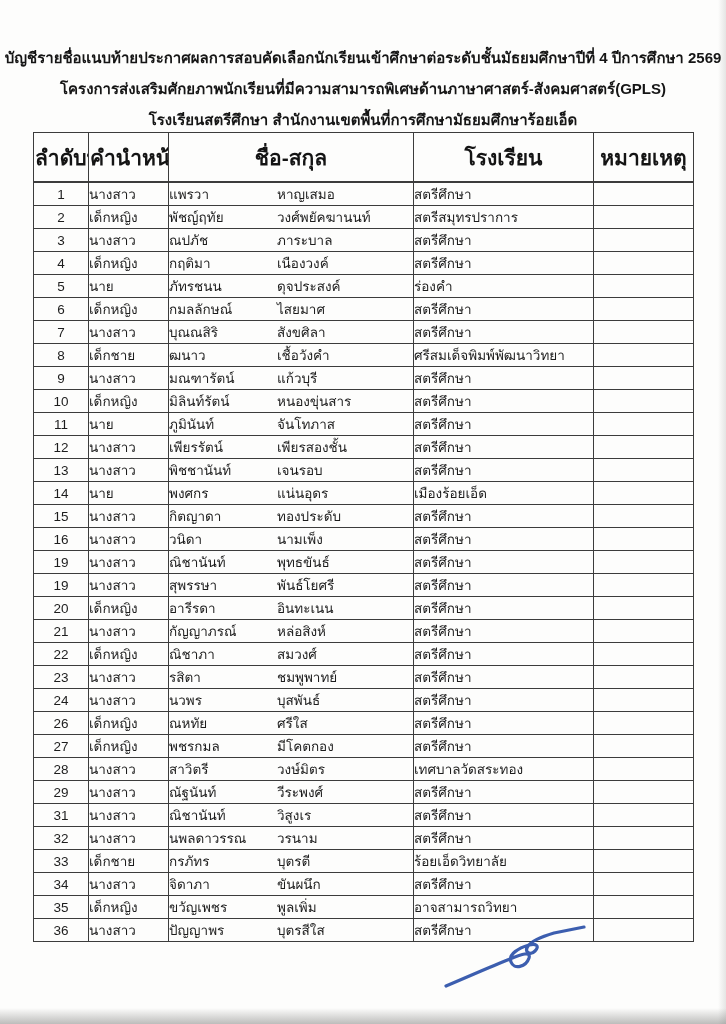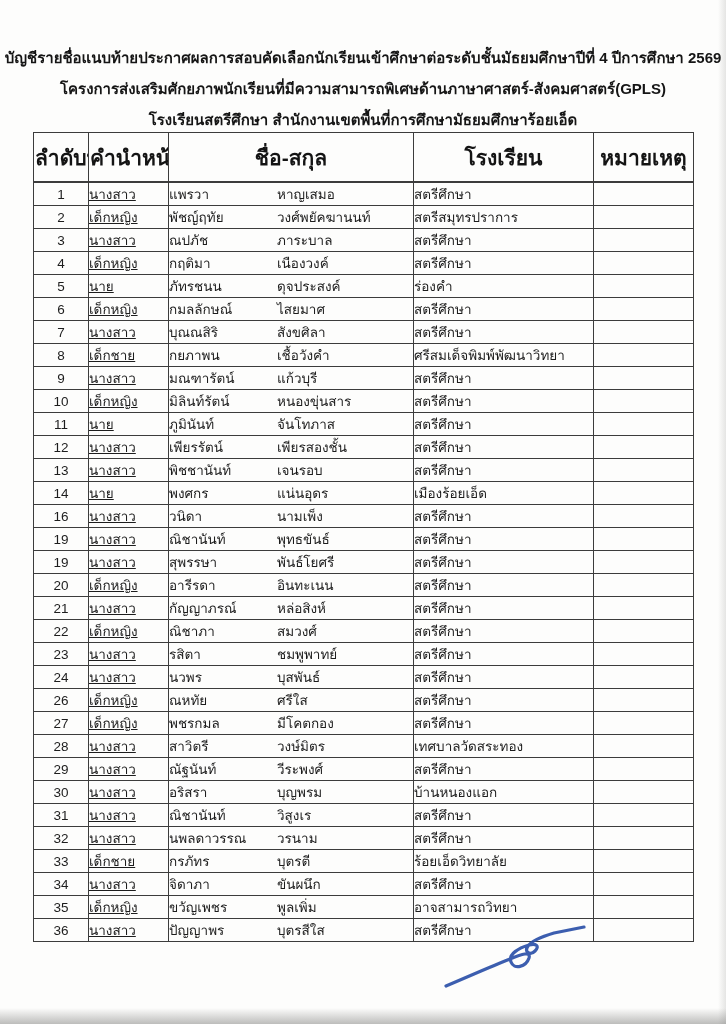--- a/index.html
+++ b/index.html
@@ -49,21 +49,21 @@
     color: #141414;
   }
   .doc-table tbody td {
     height: 21.4px;
     font-size: 13.5px;
     font-weight: normal;
     padding: 0;
     color: #1d1d1d;
   }
   td.c-no { text-align: center; }
-  td.c-prefix { padding-left: 6px; text-decoration: underline; }
+  td.c-prefix { padding-left: 6px; }
   td.c-name { padding-left: 6px; }
   td.c-school { padding-left: 6px; }
   .first-name {
     display: inline-block;
     width: 108px;
     vertical-align: top;
   }
   .signature-svg {
     position: absolute;
     left: 432px;
@@ -159,21 +159,21 @@
       <tr>
         <td class="c-no">7</td>
         <td class="c-prefix">นางสาว</td>
         <td class="c-name"><span class="first-name">บุณณสิริ</span><span class="last-name">สังขศิลา</span></td>
         <td class="c-school">สตรีศึกษา</td>
         <td class="c-note"></td>
       </tr>
       <tr>
         <td class="c-no">8</td>
         <td class="c-prefix">เด็กชาย</td>
-        <td class="c-name"><span class="first-name">กยภาพน</span><span class="last-name">เชื้อวังคำ</span></td>
+        <td class="c-name"><span class="first-name">ฒนาว</span><span class="last-name">เชื้อวังคำ</span></td>
         <td class="c-school">ศรีสมเด็จพิมพ์พัฒนาวิทยา</td>
         <td class="c-note"></td>
       </tr>
       <tr>
         <td class="c-no">9</td>
         <td class="c-prefix">นางสาว</td>
         <td class="c-name"><span class="first-name">มณฑารัตน์</span><span class="last-name">แก้วบุรี</span></td>
         <td class="c-school">สตรีศึกษา</td>
         <td class="c-note"></td>
       </tr>
@@ -206,20 +206,27 @@
         <td class="c-note"></td>
       </tr>
       <tr>
         <td class="c-no">14</td>
         <td class="c-prefix">นาย</td>
         <td class="c-name"><span class="first-name">พงศกร</span><span class="last-name">แน่นอุดร</span></td>
         <td class="c-school">เมืองร้อยเอ็ด</td>
         <td class="c-note"></td>
       </tr>
       <tr>
+        <td class="c-no">15</td>
+        <td class="c-prefix">นางสาว</td>
+        <td class="c-name"><span class="first-name">กิตญาดา</span><span class="last-name">ทองประดับ</span></td>
+        <td class="c-school">สตรีศึกษา</td>
+        <td class="c-note"></td>
+      </tr>
+      <tr>
         <td class="c-no">16</td>
         <td class="c-prefix">นางสาว</td>
         <td class="c-name"><span class="first-name">วนิดา</span><span class="last-name">นามเพ็ง</span></td>
         <td class="c-school">สตรีศึกษา</td>
         <td class="c-note"></td>
       </tr>
       <tr>
         <td class="c-no">19</td>
         <td class="c-prefix">นางสาว</td>
         <td class="c-name"><span class="first-name">ณิชานันท์</span><span class="last-name">พุทธขันธ์</span></td>
@@ -287,27 +294,20 @@
         <td class="c-prefix">นางสาว</td>
         <td class="c-name"><span class="first-name">สาวิตรี</span><span class="last-name">วงษ์มิตร</span></td>
         <td class="c-school">เทศบาลวัดสระทอง</td>
         <td class="c-note"></td>
       </tr>
       <tr>
         <td class="c-no">29</td>
         <td class="c-prefix">นางสาว</td>
         <td class="c-name"><span class="first-name">ณัฐนันท์</span><span class="last-name">วีระพงศ์</span></td>
         <td class="c-school">สตรีศึกษา</td>
-        <td class="c-note"></td>
-      </tr>
-      <tr>
-        <td class="c-no">30</td>
-        <td class="c-prefix">นางสาว</td>
-        <td class="c-name"><span class="first-name">อริสรา</span><span class="last-name">บุญพรม</span></td>
-        <td class="c-school">บ้านหนองแอก</td>
         <td class="c-note"></td>
       </tr>
       <tr>
         <td class="c-no">31</td>
         <td class="c-prefix">นางสาว</td>
         <td class="c-name"><span class="first-name">ณิชานันท์</span><span class="last-name">วิสูงเร</span></td>
         <td class="c-school">สตรีศึกษา</td>
         <td class="c-note"></td>
       </tr>
       <tr>

